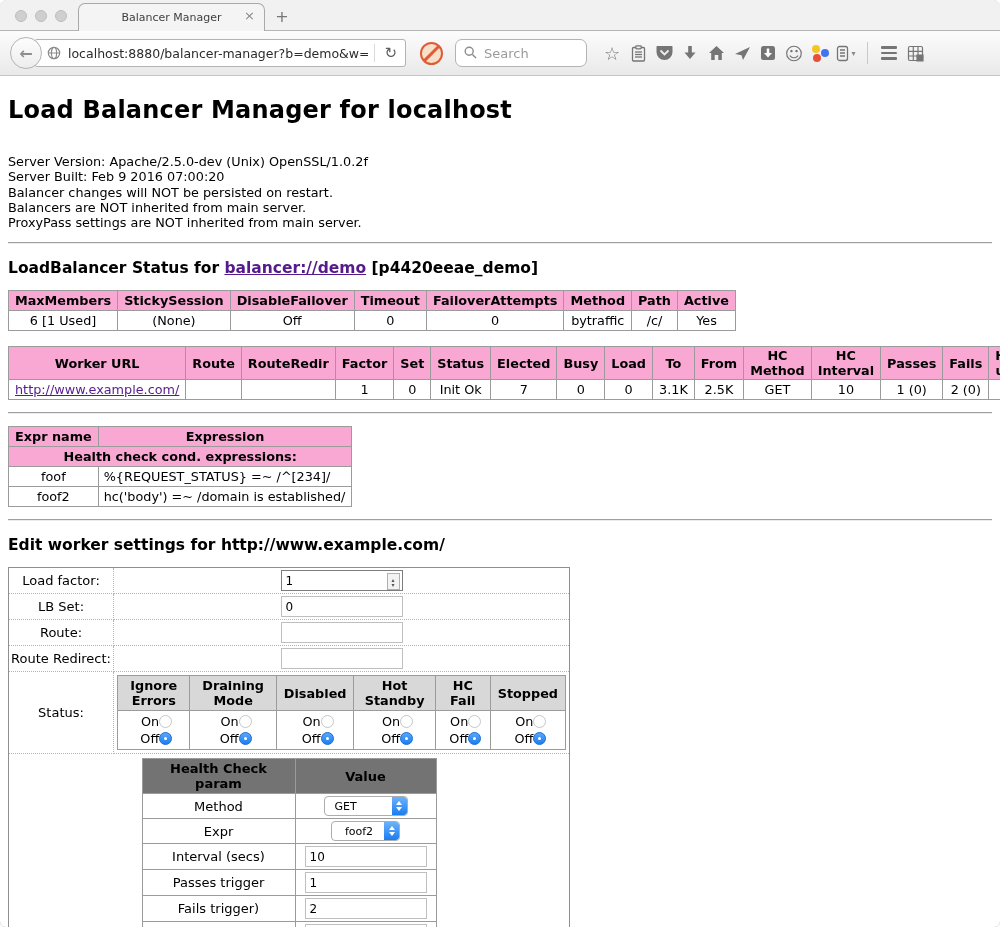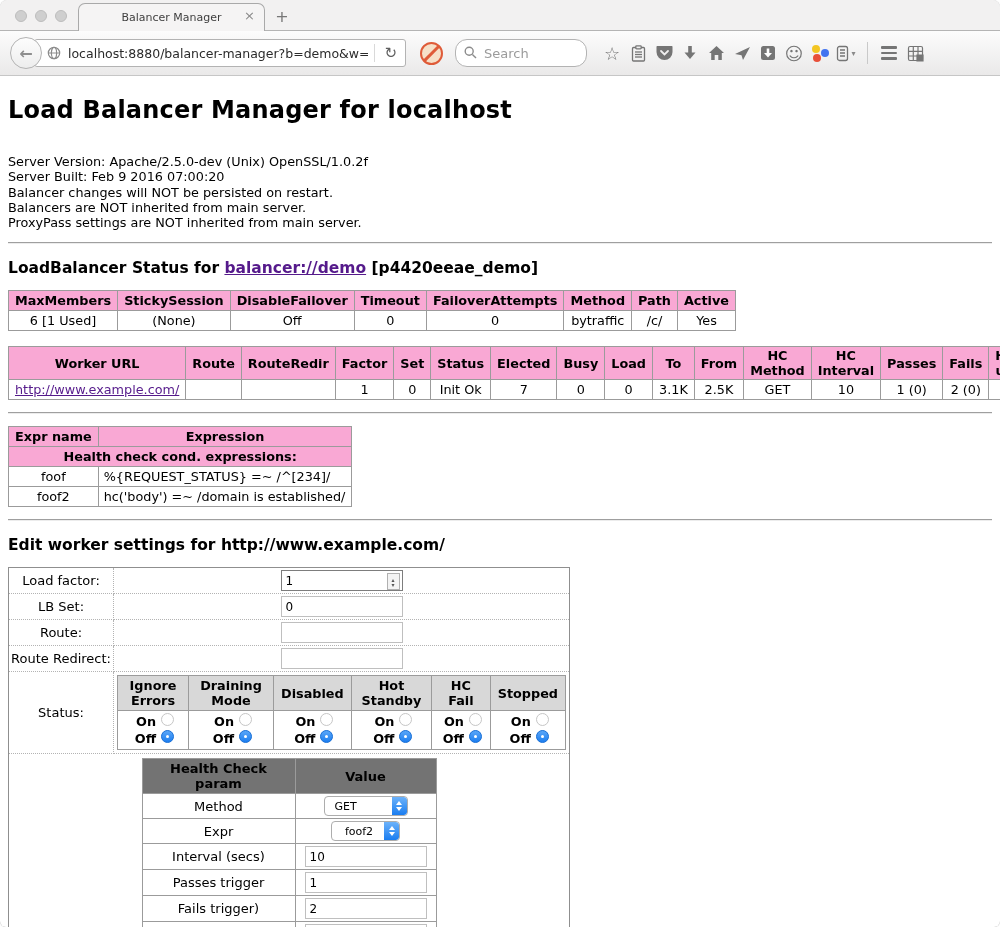--- a/index.html
+++ b/index.html
@@ -17,21 +17,21 @@
 
   .navbar{height:45px;background:linear-gradient(#fcfcfc,#eae9e9);border-bottom:1px solid #c6c6c6;display:flex;align-items:center;padding:0 10px;box-sizing:border-box;}
   .backbtn{width:30px;height:30px;border:1px solid #b3b3b3;border-radius:50%;background:linear-gradient(#fdfdfd,#ededed);display:flex;align-items:center;justify-content:center;color:#8e8e8e;font-size:16px;font-weight:bold;margin-right:-8px;z-index:2;flex:none;}
   .urlbar{height:28px;width:372px;background:#fff;border:1px solid #b3b3b3;border-radius:3px;display:flex;align-items:center;padding:0 5px 0 12px;box-sizing:border-box;flex:none;}
   .url-globe{flex:none;margin-right:7px;display:flex;}
   .url-text{font-size:12.5px;color:#2b2b2b;white-space:nowrap;overflow:hidden;flex:1;}
   .url-sep{width:1px;height:18px;background:#d9d9d9;margin:0 6px;flex:none;}
   .reload{font-size:15px;color:#5f5f5f;flex:none;padding:0 3px;}
   .adblock{width:19px;height:19px;border-radius:50%;border:2px solid #df5b38;position:relative;margin:0 12px 0 14px;flex:none;background:#f6e0c8;}
   .adblock::after{content:"";position:absolute;left:8px;top:-1px;width:2.5px;height:21px;background:#df5b38;transform:rotate(45deg);}
-  .searchbar{height:28px;width:132px;background:#fff;border:1px solid #b3b3b3;border-radius:12px;display:flex;align-items:center;padding:0 8px;box-sizing:border-box;flex:none;}
+  .searchbar{height:28px;width:132px;background:#fff;border:1px solid #b3b3b3;border-radius:7px;display:flex;align-items:center;padding:0 8px;box-sizing:border-box;flex:none;}
   .search-label{font-size:13px;color:#9b9b9b;margin-left:7px;}
   .toolicons{display:flex;align-items:center;margin-left:12px;color:#757575;flex:none;}
   .ticon{width:26px;display:flex;align-items:center;justify-content:center;font-size:16px;}
   .ticon svg{display:block;}
   .dots{position:relative;width:18px;height:18px;}
   .dots .d{position:absolute;width:8px;height:8px;border-radius:50%;}
   .dots .d1{background:#f3c623;left:1px;top:1px;}
   .dots .d2{background:#4273f0;right:0;top:5px;}
   .dots .d3{background:#e8503a;left:2px;bottom:0;}
   .caret{font-size:8px;color:#8a8a8a;margin-left:2px;}
@@ -64,21 +64,21 @@
   .lbl{width:100px;text-align:center;}
   .valcell{text-align:center;}
   .txt{width:112px;height:17px;border:1px solid #bfbfbf;font-size:12px;font-family:"DejaVu Sans",sans-serif;padding:1px 4px;}
   .numwrap{position:relative;display:inline-block;}
   .numwrap .txt{border:1px solid #7d7d7d;}
   .spin{position:absolute;right:3px;top:3px;width:11px;height:15px;border:1px solid #b0b0b0;background:#f3f3f3;display:flex;flex-direction:column;align-items:center;justify-content:center;font-size:6px;color:#555;line-height:5px;}
 
   .status-t{border-collapse:collapse;font-size:12.8px;text-align:center;margin:1px;}
   .status-t th,.status-t td{border:1px solid #9b9b9b;padding:2px 7px;}
   .status-t th{background:#d8d8d8;}
-  .radio-line{display:flex;justify-content:center;gap:5px;line-height:17px;font-weight:bold;}
+  .radio-line{display:flex;align-items:center;justify-content:center;line-height:17px;}
   .radio-line .rl{width:24px;text-align:right;}
   .radio{display:inline-block;width:13px;height:13px;border-radius:50%;background:#fff;border:1px solid #c6c6c6;box-sizing:border-box;position:relative;}
   .radio.checked{background:linear-gradient(#59a6f8,#1d7ef0);border-color:#1a70d6;}
   .radio.checked::after{content:"";position:absolute;left:4px;top:4px;width:3px;height:3px;border-radius:50%;background:#fff;}
 
   .hc-t{border-collapse:collapse;font-size:13px;text-align:center;margin:0 auto;}
   .hc-t th,.hc-t td{border:1px solid #9b9b9b;padding:2px 6px;height:20px;}
   .hc-t th{background:#737373;}
   .hc-t .pcol{width:140px;}
   .hc-t .vcol{width:128px;margin-left:40px;}

